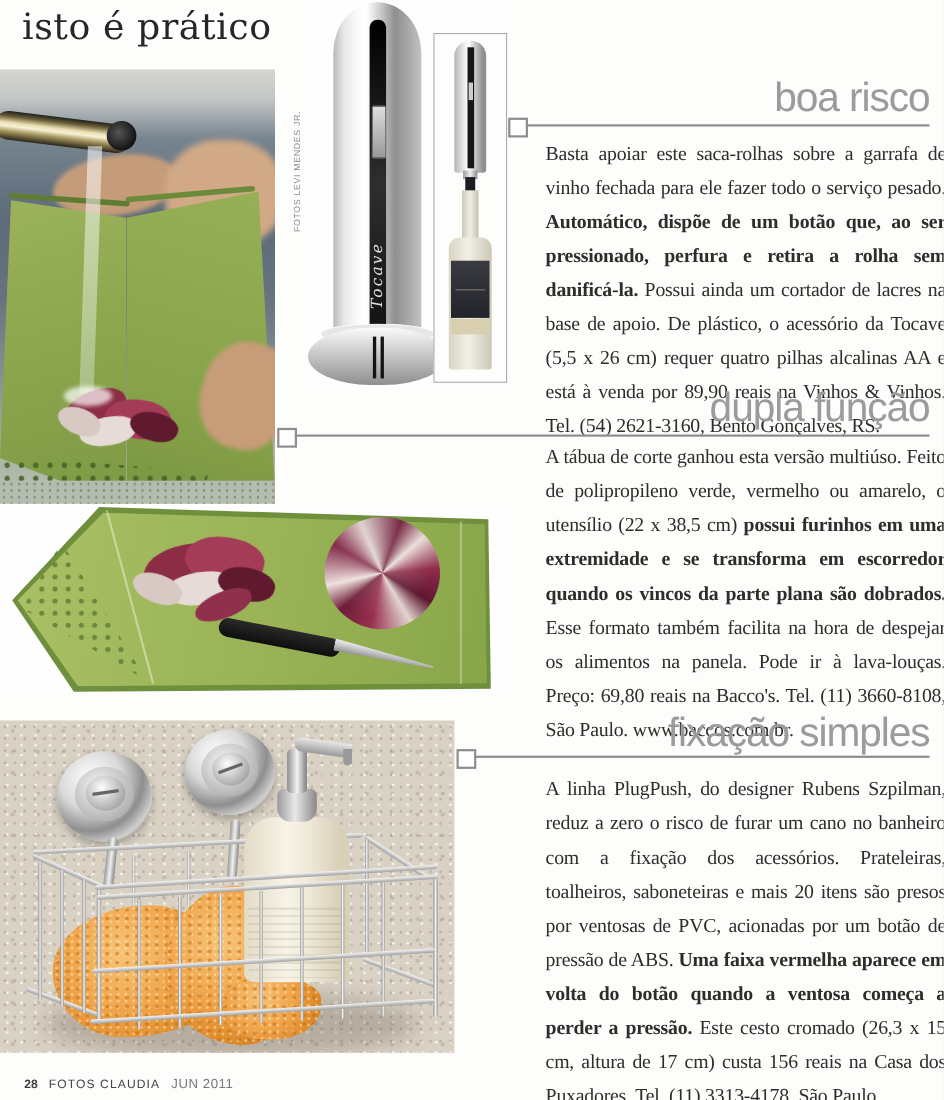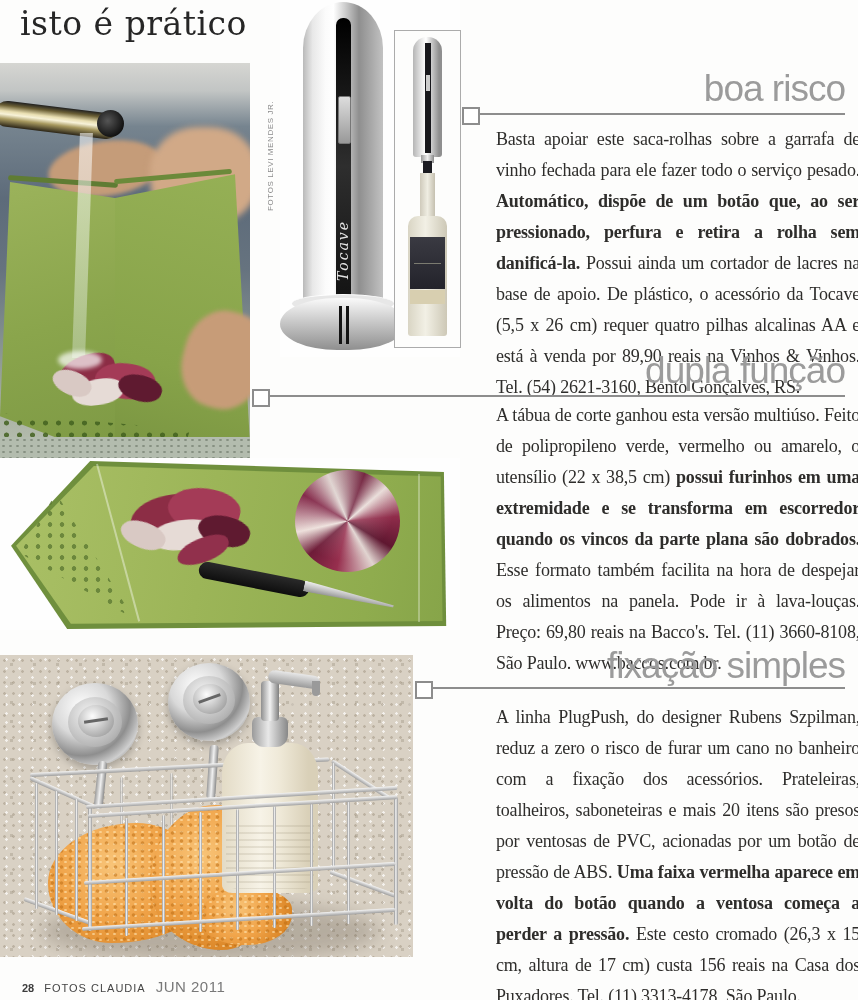--- a/index.html
+++ b/index.html
@@ -16,21 +16,21 @@
   .h-rule{height:2px;background:var(--rule_gray,#8d8d8d);}
   .marker-square{width:14px;height:14px;background:#fff;border:2px solid var(--rule_gray,#8d8d8d);}
   .para{width:364px;font-family:"Liberation Serif",serif;font-size:18px;line-height:31px;
         color:var(--body_text,#2e2d2b);text-align:justify;letter-spacing:-.2px;margin:16px;}
   .para b{font-weight:700;}
   .vcredit{writing-mode:vertical-rl;transform:rotate(180deg);font-size:8px;color:#8b8b8b;
            letter-spacing:.6px;white-space:nowrap;}
   .footer{left:22px;top:978px;font-size:11px;color:#3c3c3c;}
   .footer .pnum{font-weight:700;margin-right:10px;}
   .footer .mag{letter-spacing:1px;margin-right:10px;color:#444;}
-  .footer .iss{font-size:15px;color:#787878;letter-spacing:.5px;}
+  .footer .iss{font-size:12px;color:#787878;letter-spacing:.5px;}
 
   
   .photo1{left:0;top:63px;width:250px;height:397px;overflow:hidden;
     background:linear-gradient(180deg,#d6d6d2 0%,#c2c5c4 7%,#76848f 16%,#5d6b7a 34%,
                #66737f 52%,#7d8a8c 66%,#95a096 78%,#adb5a6 90%,#b9c1b2 100%);}
   .p1-hand-top{left:48px;top:78px;width:115px;height:55px;border-radius:50%;
     background:#c59c79;filter:blur(2px);transform:rotate(-8deg);}
   .p1-arm-rt{left:150px;top:64px;width:108px;height:98px;border-radius:45%;
     background:#d1a987;filter:blur(3px);}
   .p1-hand-low{left:183px;top:248px;width:82px;height:98px;border-radius:45%;

